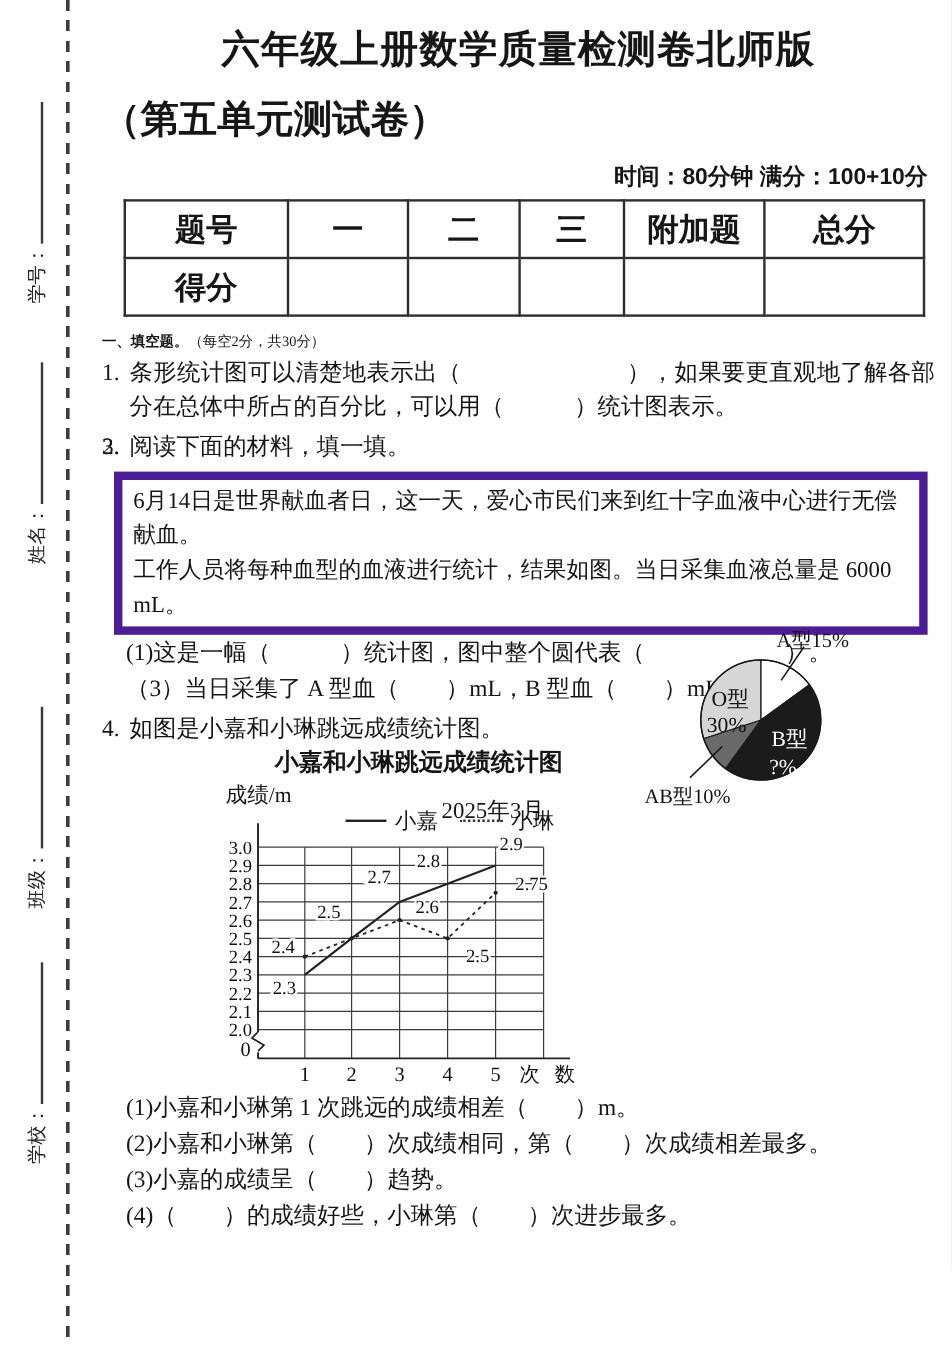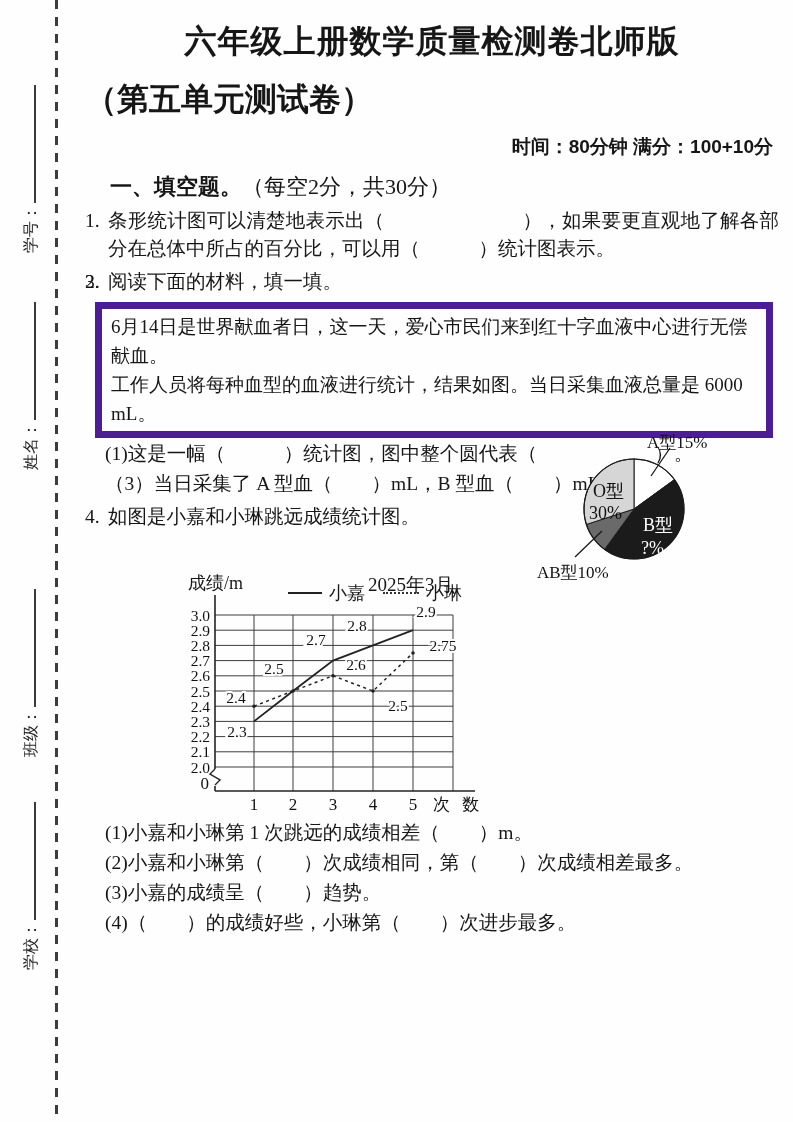--- a/index.html
+++ b/index.html
@@ -16,34 +16,34 @@
   .content{position:absolute;left:85px;top:0;width:694px;}
   .h1{margin-top:20px;text-align:center;font-family:"Liberation Sans","DejaVu Sans",sans-serif;
         font-weight:700;font-size:32px;letter-spacing:1px;}
   .h2{margin-top:14px;text-align:left;font-family:"Liberation Sans","DejaVu Sans",sans-serif;
         font-weight:700;font-size:32px;}
   .info{margin-top:12px;text-align:right;padding-right:6px;font-size:19px;font-weight:600;
         font-family:"Liberation Sans","DejaVu Sans",sans-serif;}
   table.score{margin:6px 0 0 18px;width:668px;border-collapse:collapse;table-layout:fixed;}
   table.score td{border:2px solid #2e2e2e;height:44px;text-align:center;
         font-size:26px;font-weight:700;}
-  .sec-head{margin-top:12px;font-size:22px;margin-left:25px;}
+  .sec-head{margin-top:12px;font-size:12px;}
   .sec-head .bold{font-weight:700;}
   .q{position:relative;margin-top:5px;padding-left:23px;font-size:19.5px;line-height:28px;text-align:justify;}
   .q .qnum{position:absolute;left:0;top:0;}
   .material-box{margin:6px 6px 0 10px;border:7px solid #4c1d95;padding:3px 9px;
         font-size:19px;line-height:29px;}
   .subq{margin-top:1px;padding-left:20px;font-size:19.5px;line-height:29px;}
   .q34{position:relative;}
   .pie-wrap{position:absolute;left:452px;top:-10px;width:242px;height:162px;}
   
   .lc{position:relative;height:286px;margin-top:0px;}
   .lc-title{position:absolute;left:103px;top:0;width:322px;text-align:center;
         font-size:20px;font-weight:700;}
-  .lc-ylab{position:absolute;left:103px;top:40px;font-size:18px;}
+  .lc-ylab{position:absolute;left:103px;top:28px;font-size:18px;}
   .lc-date{position:absolute;left:283px;top:41px;font-size:19px;}
   .lc-legend{position:absolute;left:203px;top:50px;font-size:18px;display:flex;gap:18px;}
   .leg-item{display:flex;align-items:center;}
   .leg-solid{display:inline-block;width:34px;height:0;border-top:2px solid #222;margin-right:7px;}
   .leg-dot{display:inline-block;width:36px;height:0;border-top:2px dotted #333;margin-right:7px;}
   .lc-svg{position:absolute;left:100px;top:58px;}
 </style>
 </head>
 <body>
 
@@ -62,20 +62,48 @@
   <div class="side-group" style="top:868px">
     <span>学校：</span><span class="side-line"></span>
   </div>
 
   <div class="content">
 
     <div class="h1">六年级上册数学质量检测卷北师版</div>
     <div class="h2">（第五单元测试卷）</div>
     <div class="info">时间：80分钟  满分：100+10分</div>
 
+    <table class="score">
+      <colgroup>
+        <col style="width:20.4%">
+          <col style="width:15%">
+          <col style="width:14%">
+        <col style="width:13%">
+          <col style="width:17.7%">
+          <col style="width:19.9%">
+      </colgroup>
+      <tbody>
+          <tr>
+        <td>题号</td>
+        <td>一</td>
+        <td>二</td>
+        <td>三</td>
+        <td>附加题</td>
+        <td>总分</td>
+      </tr>
+      <tr>
+        <td>得分</td>
+        <td></td>
+        <td></td>
+        <td></td>
+        <td></td>
+        <td></td>
+      </tr>
+    </tbody>
+      </table>
 
     <div class="sec-head">
       <span class="bold">一、填空题。</span><span>（每空2分，共30分）</span>
     </div>
 
     <div class="q">
       <span class="qnum">1.</span>
       <span>条形统计图可以清楚地表示出（　　　　　　　），如果要更直观地了解各部分在总体中所占的百分比，可以用（　　　）统计图表示。</span>
     </div>
 
@@ -113,20 +141,21 @@
             <text x="104" y="125" font-size="18" font-family="&quot;Liberation Serif&quot;,&quot;DejaVu Serif&quot;,serif" fill="#ffffff">?%</text>
             <line x1="65" y1="102" x2="38" y2="128" stroke="#1a1a1a" stroke-width="1.3"></line>
             <text x="0" y="149" font-size="17" font-family="&quot;Liberation Serif&quot;,&quot;DejaVu Serif&quot;,serif" fill="#111">AB型10%</text>
             <text x="56" y="68" font-size="18" font-family="&quot;Liberation Serif&quot;,&quot;DejaVu Serif&quot;,serif" fill="#111111">O型</text>
             <text x="52" y="90" font-size="18" font-family="&quot;Liberation Serif&quot;,&quot;DejaVu Serif&quot;,serif" fill="#111111">30%</text>
           </svg>
       </div>
     </div>
 
     <div class="lc">
+      <div class="lc-title">小嘉和小琳跳远成绩统计图</div>
       <div class="lc-ylab">成绩/m</div>
       <div class="lc-date">2025年3月</div>
       <div class="lc-legend">
         <span class="leg-item">
           <span class="leg-solid"></span>
           <span>小嘉</span>
         </span>
         <span class="leg-item">
           <span class="leg-dot"></span>
           <span>小琳</span>

